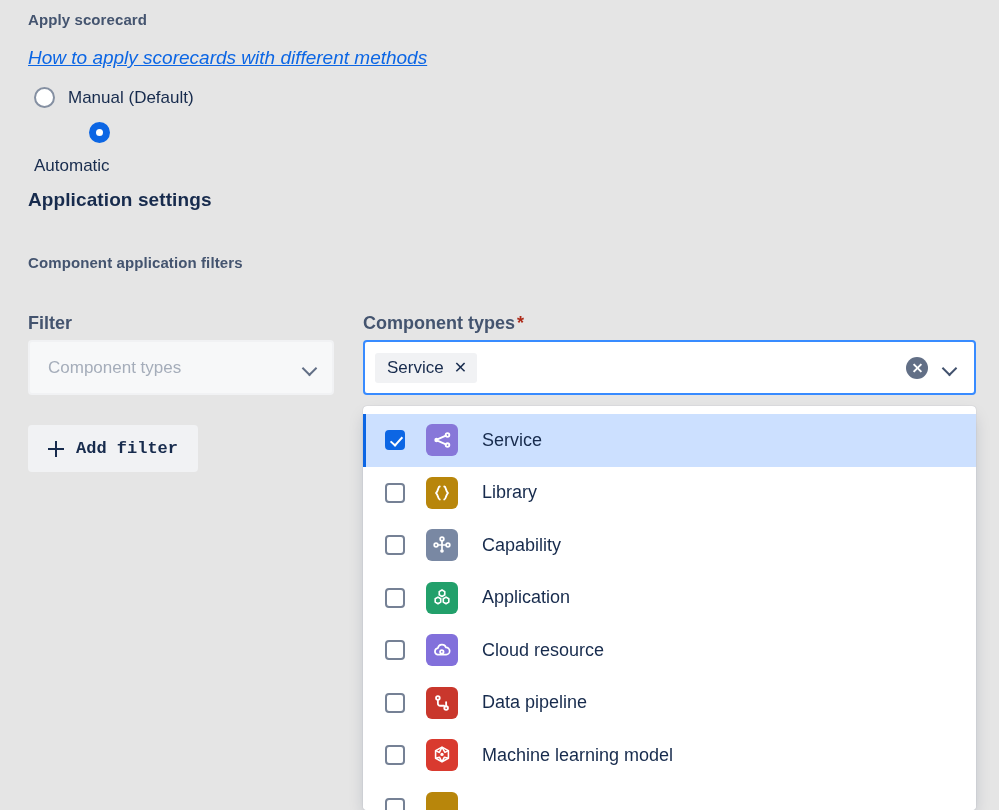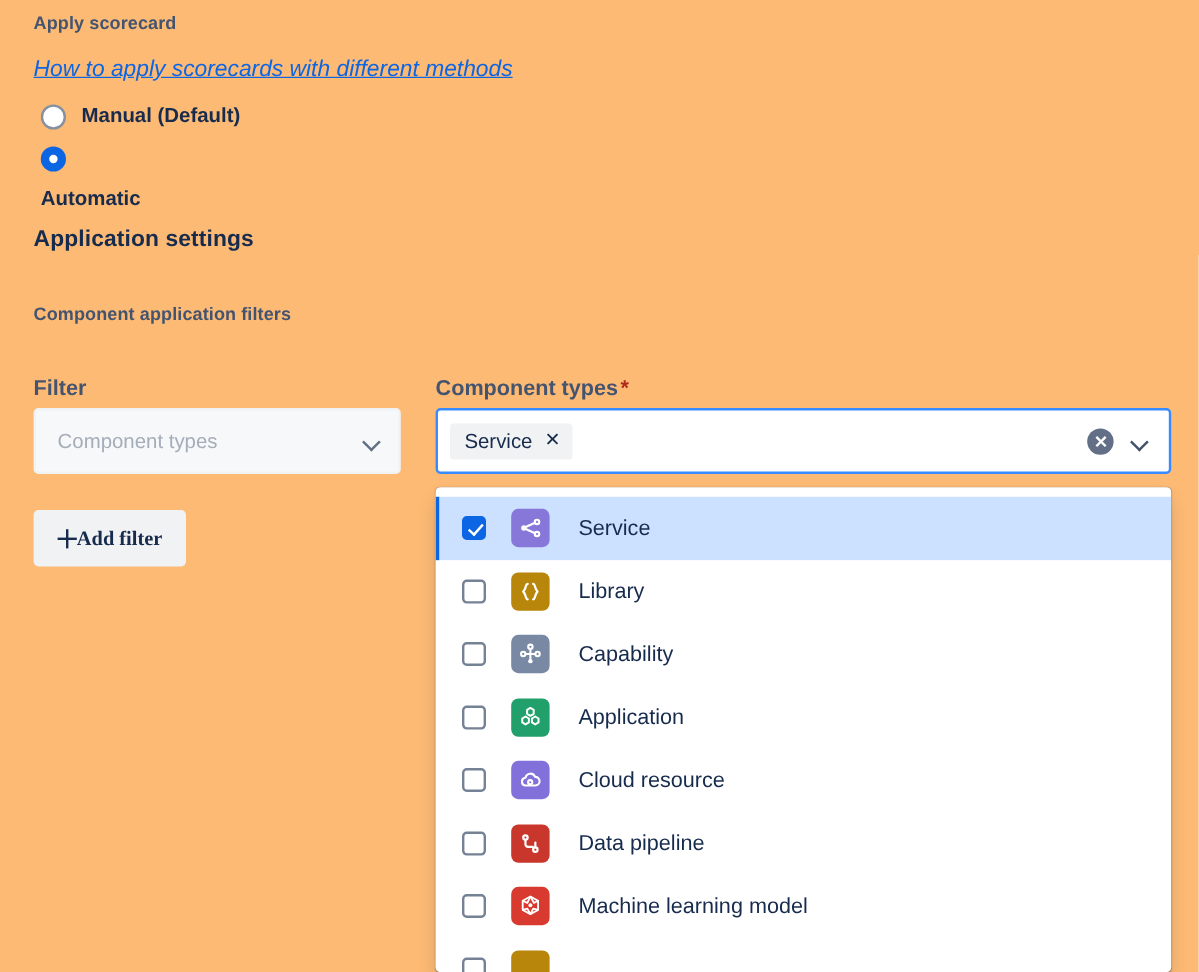--- a/index.html
+++ b/index.html
@@ -10,21 +10,21 @@
     height: 810px;
     background: #ffffff;
     font-family: "Liberation Sans", sans-serif;
     -webkit-font-smoothing: antialiased;
   }
   .page {
     position: relative;
     width: 999px;
     height: 810px;
     overflow: hidden;
-    background: #fdba74;
+    background: #e5e5e5;
   }
 
   
   .sec-title {
     position: absolute;
     font-size: 15px;
     font-weight: bold;
     color: #44546F;
     letter-spacing: .1px;
   }
@@ -39,24 +39,23 @@
     cursor: pointer;
     white-space: nowrap;
     font-style: italic;
   }
 
   
   .radio-row {
     position: absolute;
     left: 34px;
     display: flex;
-    align-items: flex-start;
+    align-items: flex-end;
     gap: 13px;
     cursor: pointer;
-    font-weight: bold;
   }
   #radioManual   { top: 87px; }
   #radioAuto     { top: 122px; flex-direction: column; }
 
   .radio-dot {
     width: 21px; height: 21px;
     border-radius: 50%;
     border: 2px solid #8590A2;
     background: #ffffff;
     flex: none;
@@ -144,22 +143,23 @@
   #addFilterBtn {
     position: absolute;
     left: 28px; top: 425px;
     height: 47px;
     padding: 0 20px;
     background: #F1F2F4;
     border: none;
     border-radius: 4px;
     display: flex;
     align-items: center;
-    cursor: pointer;
-    font-family: Liberation Serif, serif;
+    gap: 12px;
+    cursor: pointer;
+    font-family: Liberation Mono, monospace;
   }
   .plus-ico {
     position: relative;
     width: 16px; height: 16px;
     flex: none;
   }
   .plus-ico::before, .plus-ico::after {
     content: "";
     position: absolute;
     background: #172B4D;

